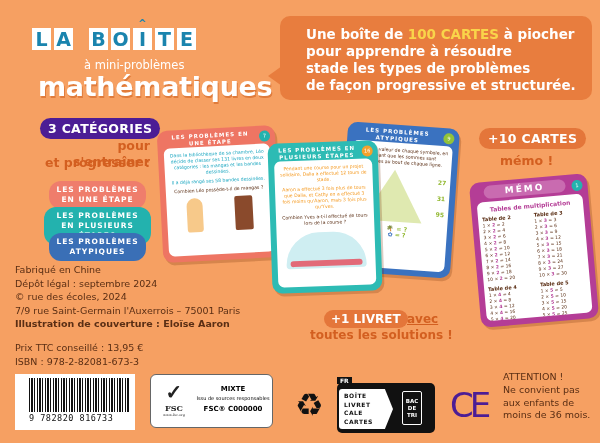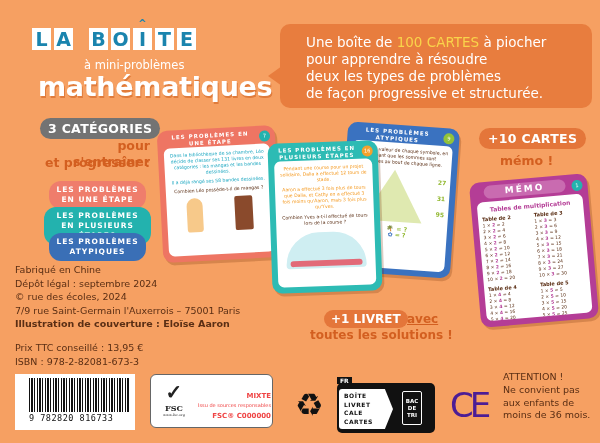--- a/index.html
+++ b/index.html
@@ -23,34 +23,34 @@
   .tile.gap { background: transparent; width: 10px; }
   .tile .acc { position: absolute; top: -9px; font-size: 10px; color: #1a84ae; }
   .subtitle-small { left: 84px; top: 58px; color: #fff; font-size: 11.5px; }
   .subtitle-big {
     left: 38px; top: 71px; color: #fff; font-weight: bold; font-size: 27px; letter-spacing: -0.3px;
     text-shadow: 1px 2px 0 #e07c3c;
   }
 
   
   .bubble {
-    left: 280px; top: 24px; width: 312px; height: 84px; background: #e87d3e;
+    left: 280px; top: 16px; width: 312px; height: 84px; background: #e87d3e;
     border-radius: 10px; color: #fff; font-size: 13.5px; line-height: 17px;
-    padding: 10px 14px 0 26px; font-weight: normal;
+    padding: 10px 14px 0 26px; font-weight: bold;
   }
   .bubble-tail {
     left: 268px; top: 66px; width: 0; height: 0;
     border-top: 10px solid transparent; border-bottom: 10px solid transparent;
     border-right: 14px solid #e87d3e;
   }
   .bubble .hl { color: #f9d44a; }
 
   
   .cat-pill {
-    left: 40px; top: 118px; background: #737373; color: #fff; font-weight: bold; font-size: 12.5px;
+    left: 40px; top: 118px; background: #4c1d95; color: #fff; font-weight: bold; font-size: 12.5px;
     border-radius: 12px; padding: 3px 8px; letter-spacing: 0.3px;
   }
   .cat-sub { left: 42px; width: 108px; text-align: right; color: #d35f20; font-size: 12.5px; font-weight: bold; line-height: 16px; }
   .cat-btn {
     color: #fff; font-size: 7.5px; font-weight: bold; letter-spacing: 1px; text-align: center;
     border-radius: 12px; line-height: 10px; padding: 4px 0; left: 49px; width: 97px;
   }
   .c1 { background: #ef7d6c; top: 181px; }
   .c2 { background: #23b2ae; top: 207px; left: 44px; width: 107px; }
   .c3 { background: #3a6fb6; top: 233px; }
@@ -98,21 +98,21 @@
   .price { left: 15px; top: 341px; font-size: 9.5px; line-height: 13.5px; color: #5a2e14; }
 
   .barcode { left: 15px; top: 374px; width: 120px; height: 56px; background: #fff; padding: 4px 6px 0 14px; }
   .bars { height: 34px; background: repeating-linear-gradient(90deg, #111 0 1px, #fff 1px 2px, #111 2px 4px, #fff 4px 5px, #111 5px 6px, #fff 6px 8px); }
   .barnum { font-size: 8.5px; font-family: "DejaVu Sans Mono", monospace; color: #111; margin-top: 1px; letter-spacing: 0.5px; }
 
   .fsc { left: 150px; top: 374px; width: 123px; height: 54px; background: #fff; border: 1.5px solid #666; border-radius: 6px; }
   .fsc-logo { position: absolute; left: 8px; top: 6px; width: 30px; text-align: center; font-size: 8px; font-family: "DejaVu Serif", serif; font-weight: bold; color: #222; }
   .fsc-logo .tree { font-size: 20px; line-height: 22px; }
   .fsc-logo .url { font-size: 3.5px; font-weight: normal; }
-  .fsc-right { position: absolute; left: 44px; top: 17px; width: 76px; text-align: right; color: #ef4444; }
+  .fsc-right { position: absolute; left: 44px; top: 10px; width: 76px; text-align: center; color: #000000; }
   .fsc-right .mx { font-weight: bold; font-size: 7px; margin-bottom: 2px; }
   .fsc-right .iss { font-size: 5px; line-height: 6px; }
   .fsc-right .code { font-weight: bold; font-size: 7px; margin-top: 4px; }
 
   .triman { left: 290px; top: 386px; width: 38px; height: 38px; font-size: 32px; line-height: 38px; color: #111; text-align:center; }
   .tri-box { left: 337px; top: 383px; width: 98px; height: 50px; background: #111; border-radius: 5px; }
   .tri-fr { position:absolute; left: 0; top: -6px; background:#111; color:#fff; font-size: 6px; font-weight:bold; padding: 0 3px; }
   .tri-white { position:absolute; left: 2px; top: 6px; width: 54px; height: 40px; background:#fff; border-radius: 3px 0 0 3px; clip-path: polygon(0 0, 85% 0, 100% 50%, 85% 100%, 0 100%); padding: 3px 0 0 5px; font-size: 6px; line-height: 8.5px; font-weight: bold; color:#111; letter-spacing: 0.5px; }
   .tri-bin { position:absolute; left: 65px; top: 8px; width: 20px; height: 34px; border: 1.5px solid #fff; border-radius: 2px; color:#fff; font-size: 5.5px; text-align:center; line-height: 7px; padding-top: 6px; font-weight: bold; }
   .ce { left: 450px; top: 385px; font-size: 34px; color:#4c1d95; font-weight: normal; letter-spacing: -4px; font-family: "DejaVu Sans", sans-serif; }
@@ -132,21 +132,21 @@
   <div class="tile">T</div>
   <div class="tile">E</div>
 </div>
 <div class="abs subtitle-small">à mini-problèmes</div>
 <div class="abs subtitle-big">mathématiques</div>
 
 <div class="abs bubble-tail"></div>
 <div class="abs bubble">
   <div><span>Une boîte de </span><span class="hl">100 CARTES</span><span> à piocher</span></div>
   <div>pour apprendre à résoudre</div>
-  <div>deux les types de problèmes</div>
+  <div>stade les types de problèmes</div>
   <div>de façon progressive et structurée.</div>
 </div>
 
 <div class="abs cat-pill">3 CATÉGORIES</div>
 <div class="abs cat-sub" style="top:138px">pour s'entraîner</div>
 <div class="abs cat-sub" style="top:155px">et progresser :</div>
 <div class="abs cat-btn c1">
   <div>LES PROBLÈMES</div>
   <div>EN UNE ÉTAPE</div>
 </div>

